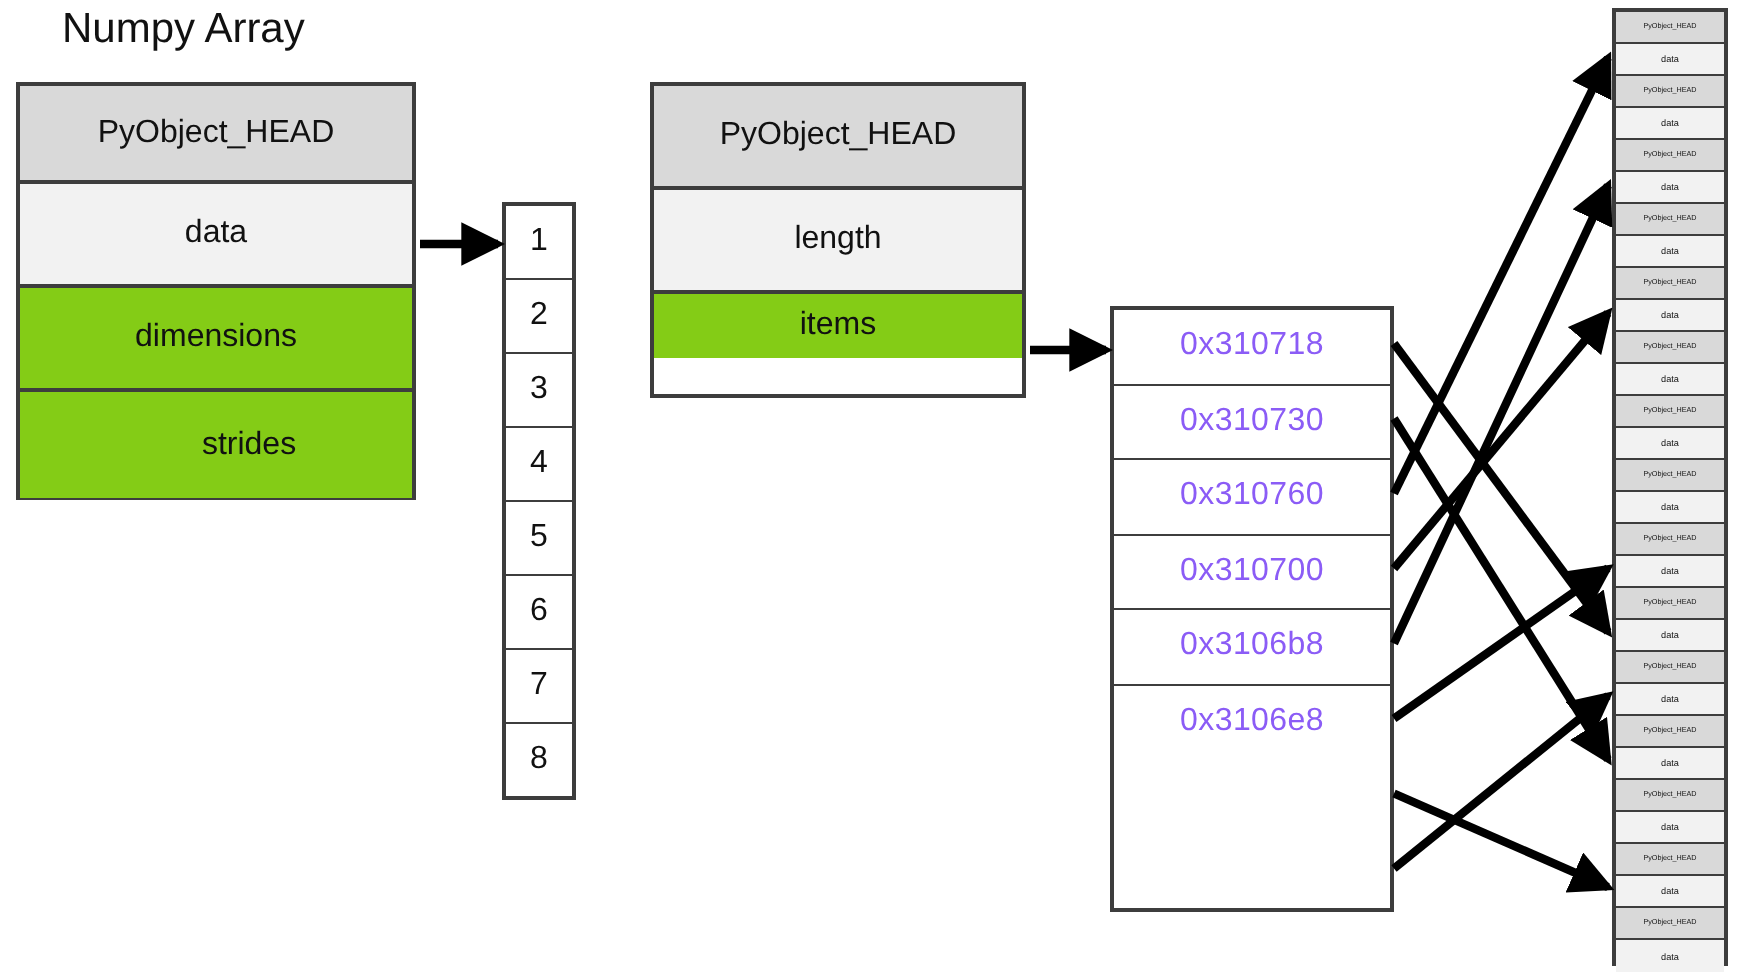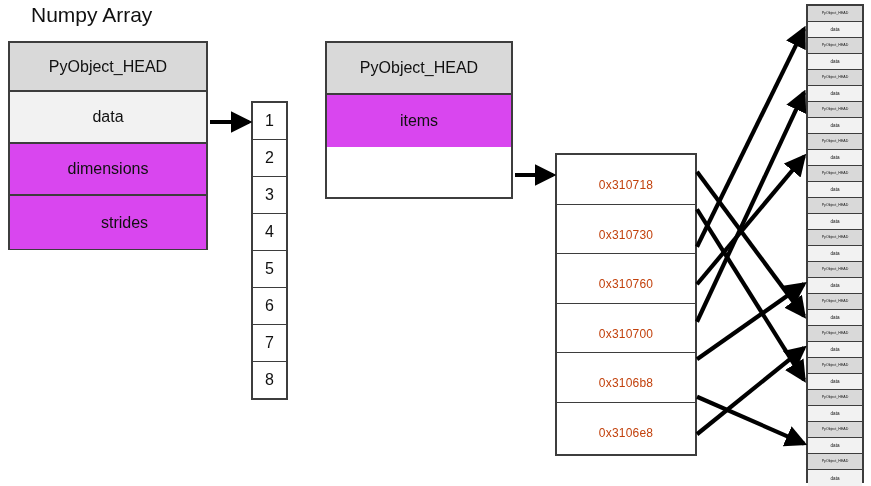--- a/index.html
+++ b/index.html
@@ -38,21 +38,21 @@
     display:flex;
     align-items:center;
     justify-content:center;
     font-size:16px;
     color:#111;
     white-space:nowrap;
   }
   .struct .row:last-child{border-bottom:none;}
   .row.head{background:#d9d9d9;}
   .row.shade{background:#f2f2f2;}
-  .row.plain{background:#d946ef;}
+  .row.plain{background:#84cc16;}
 
   #numpy-struct{left:8px;top:41px;width:200px;height:209px;}
   #numpy-struct .row{height:52px;}
   #numpy-struct .row:nth-child(1){height:49px;}
   #numpy-struct .row:nth-child(4){height:53px;padding-left:33px;}
 
   #pylist-struct{left:325px;top:41px;width:188px;height:158px;}
   #pylist-struct .row{height:52px;}
   #pylist-struct .row:nth-child(3){height:32px;}
 
@@ -73,21 +73,21 @@
   
   #ptrbuf{
     position:absolute;left:555px;top:153px;width:142px;height:303px;
     border:2px solid #3d3d3d;box-sizing:border-box;background:#fff;
   }
   #ptrbuf .cell{
     box-sizing:border-box;
     height:37.5px;
     border-bottom:1.5px solid #3d3d3d;
     display:flex;align-items:center;justify-content:center;
-    font-size:12px;color:#c2410c;letter-spacing:.2px;margin-top:12px;
+    font-size:16px;color:#8b5cf6;letter-spacing:.2px;
   }
   #ptrbuf .cell:last-child{border-bottom:none;}
 
   
   #objcol{
     position:absolute;left:806px;top:4px;width:58px;height:479px;
     border:2px solid #3d3d3d;box-sizing:border-box;background:#fff;
   }
   .obj{box-sizing:border-box;}
   .obj .ohead{
@@ -138,20 +138,21 @@
     <div class="cell">3</div>
     <div class="cell">4</div>
     <div class="cell">5</div>
     <div class="cell">6</div>
     <div class="cell">7</div>
     <div class="cell">8</div>
   </div>
 
   <div class="struct" id="pylist-struct">
     <div class="row head">PyObject_HEAD</div>
+    <div class="row shade">length</div>
     <div class="row plain">items</div>
   </div>
 
   <div id="ptrbuf">
     <div class="cell">0x310718</div>
     <div class="cell">0x310730</div>
     <div class="cell">0x310760</div>
     <div class="cell">0x310700</div>
     <div class="cell">0x3106b8</div>
     <div class="cell">0x3106e8</div>

